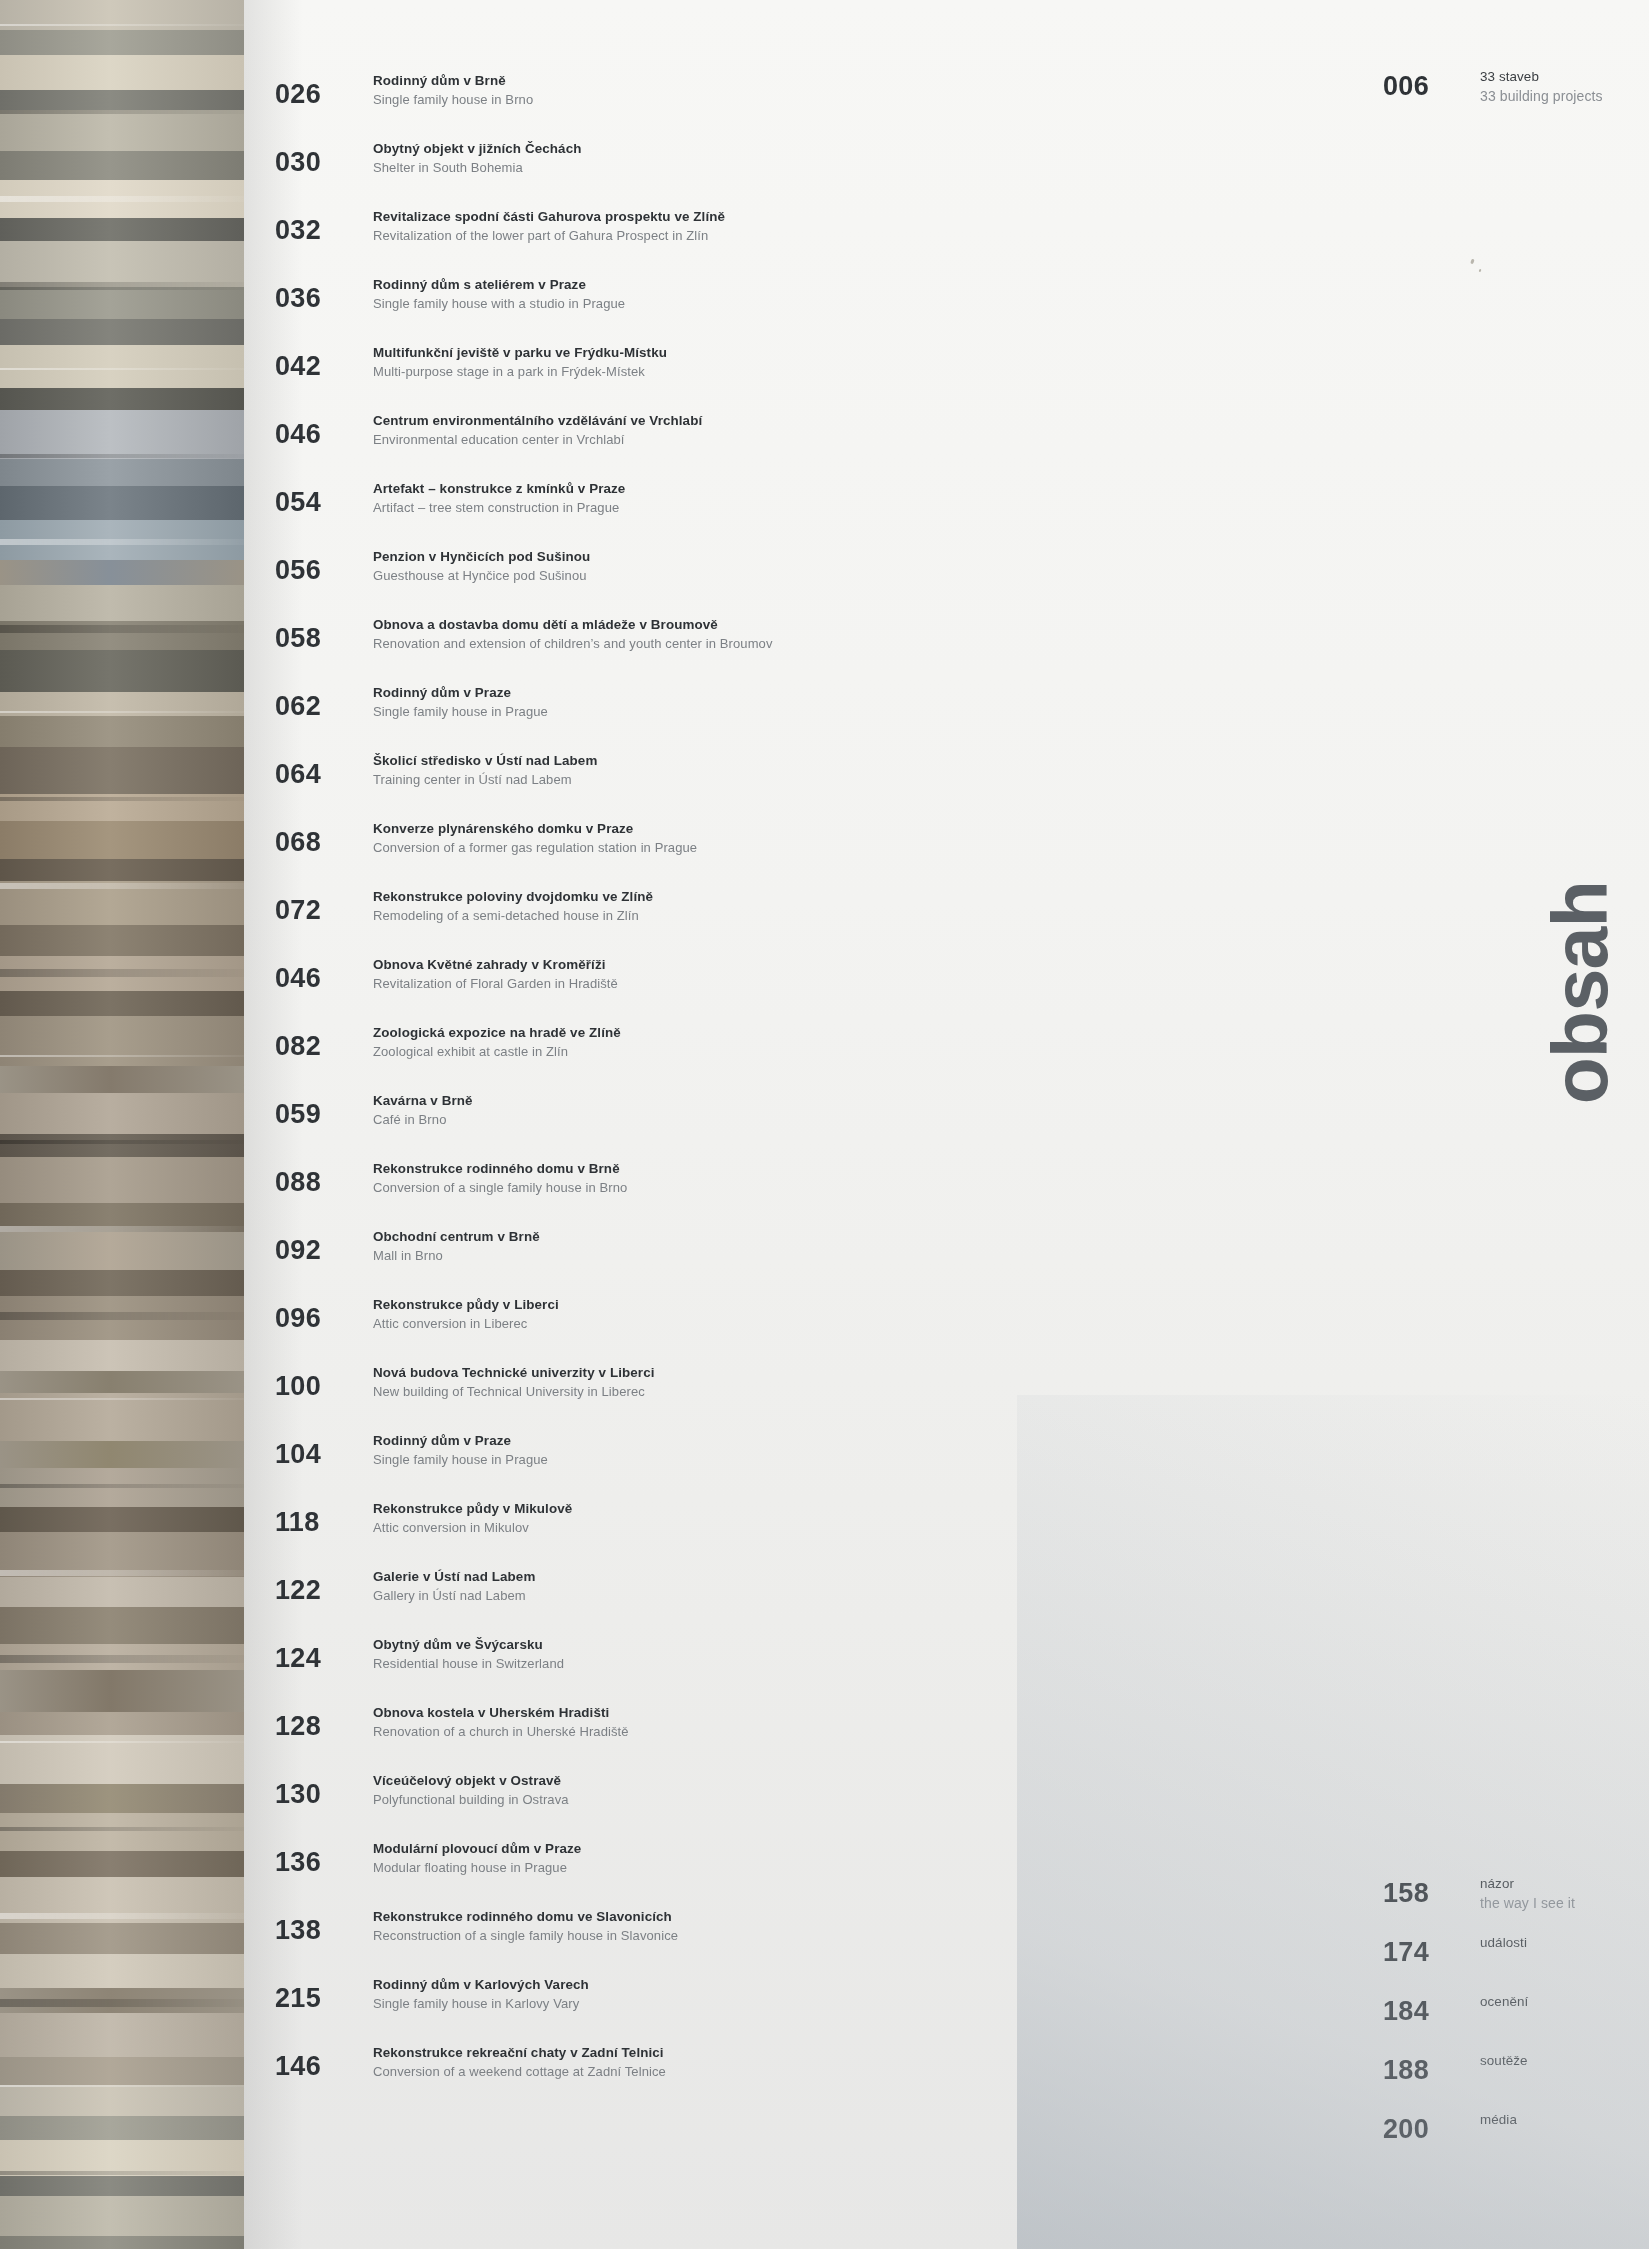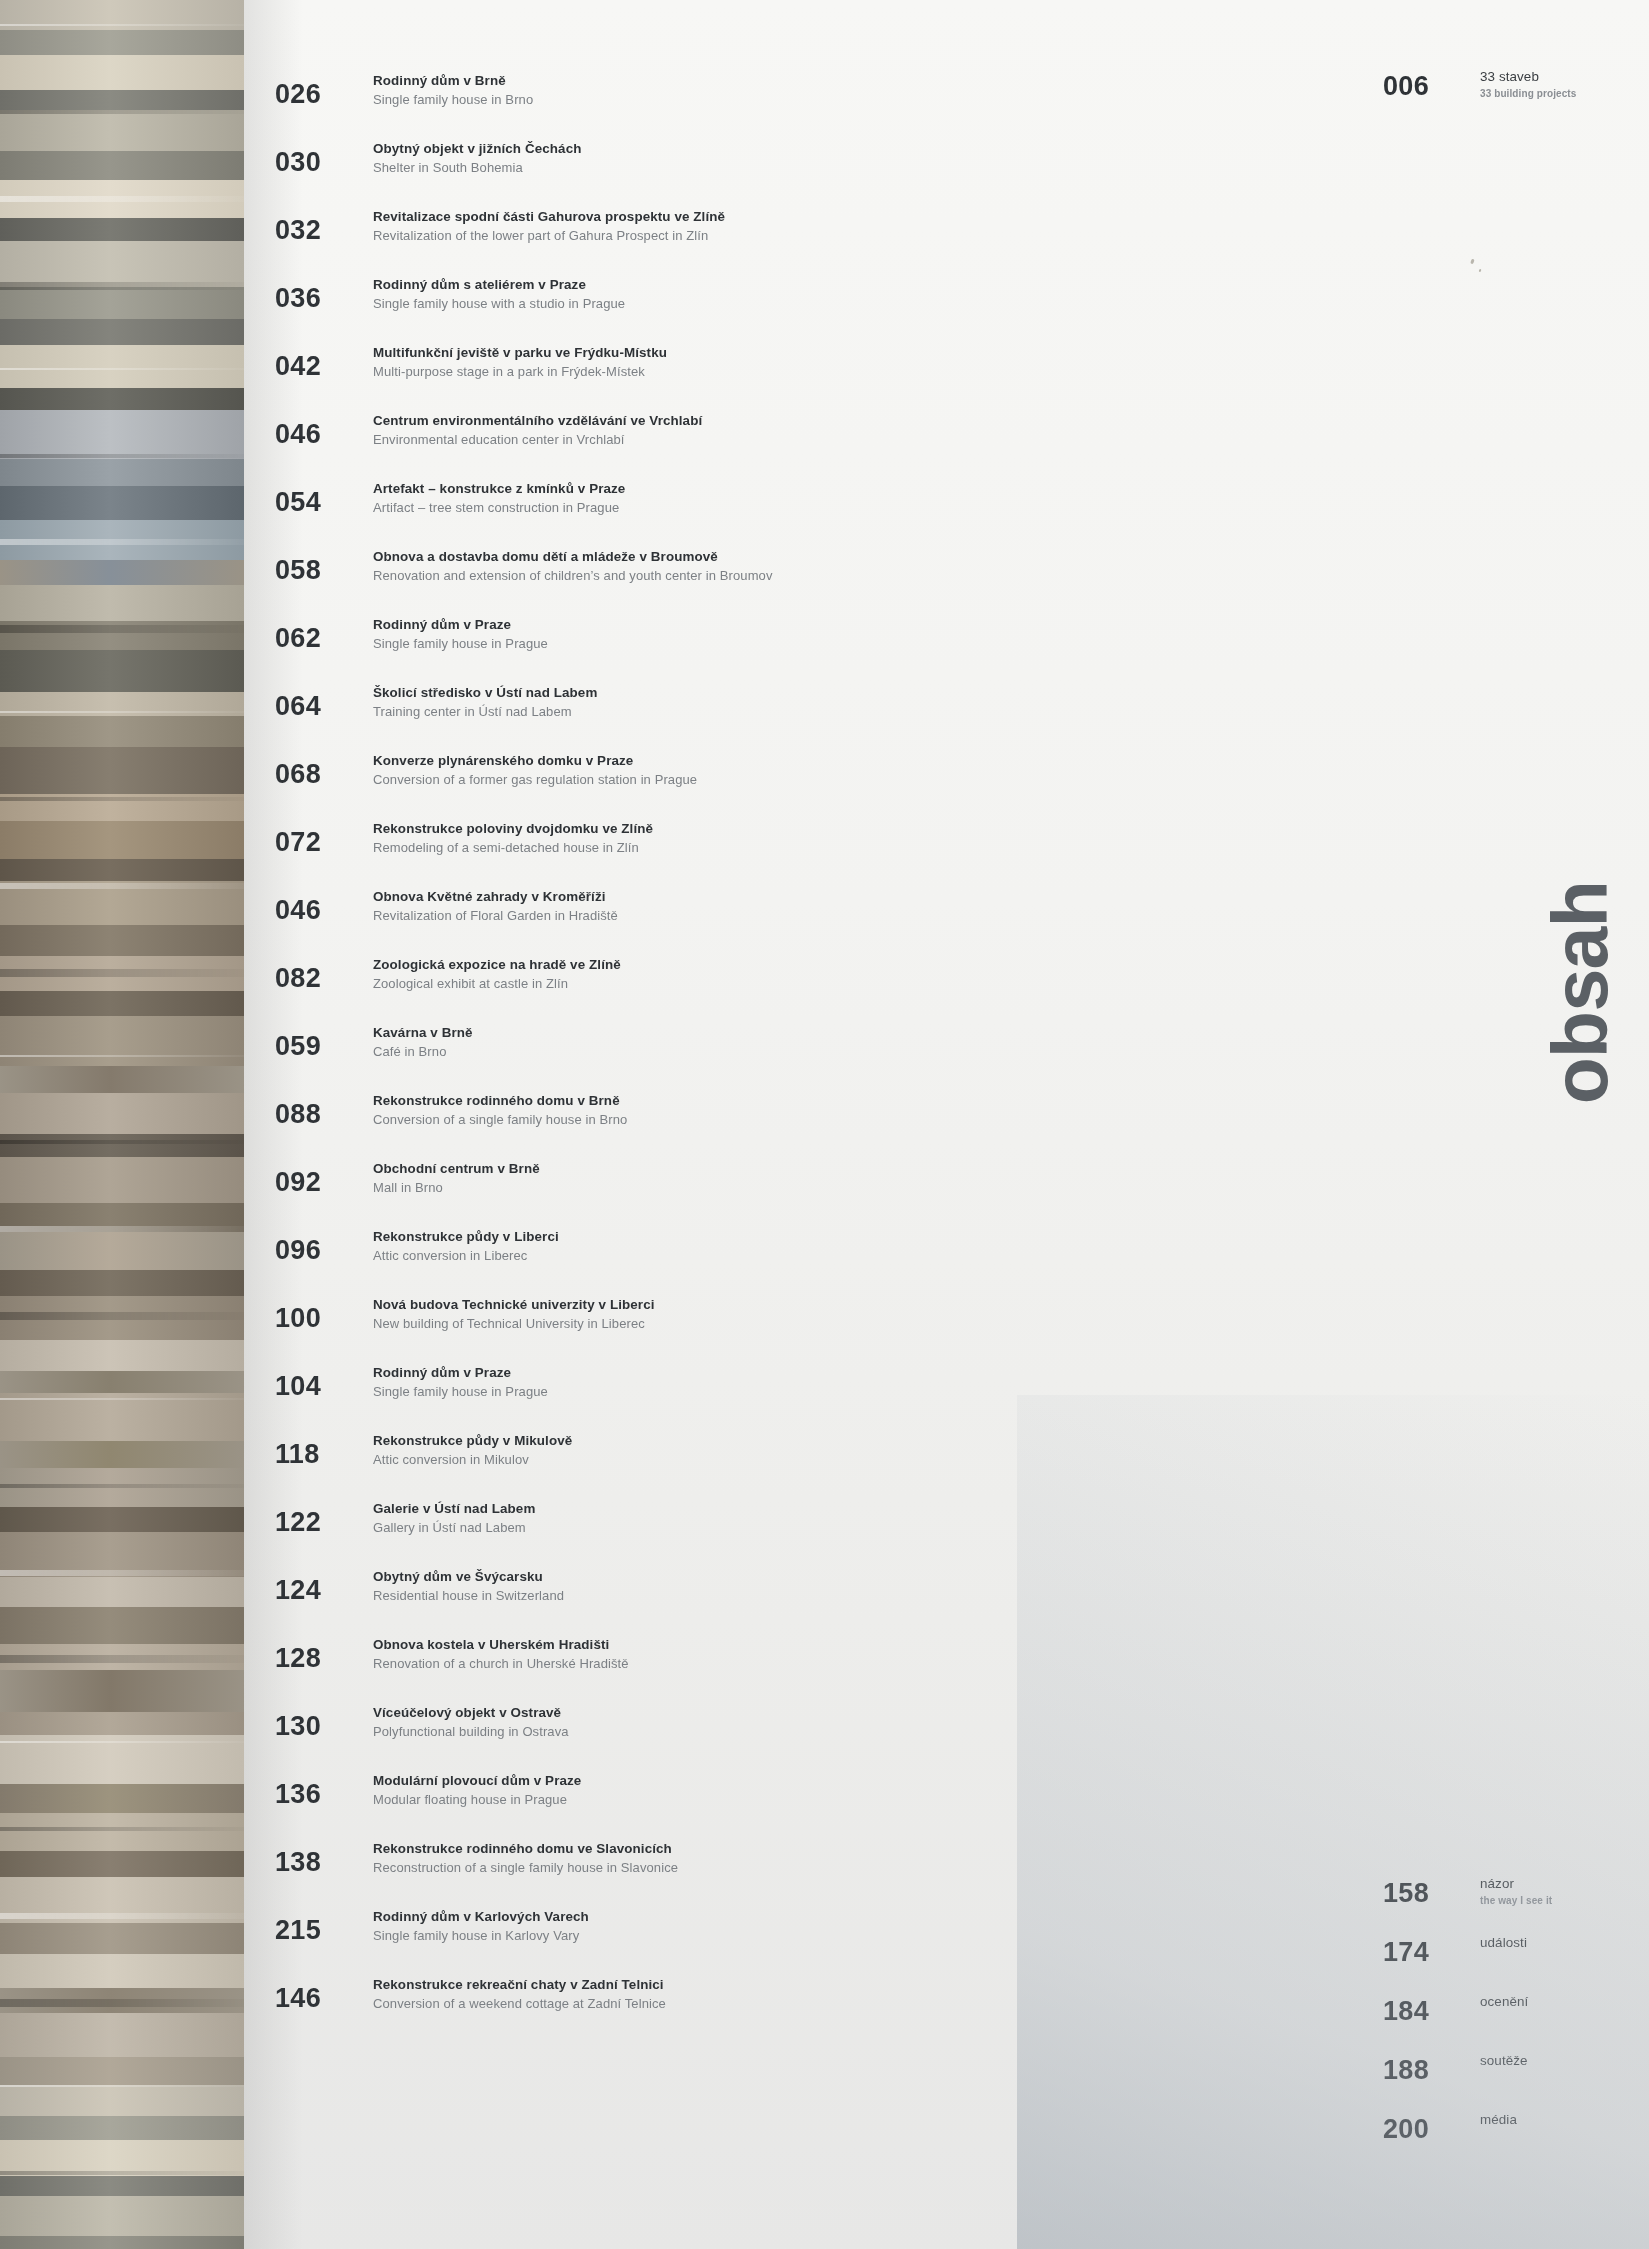--- a/index.html
+++ b/index.html
@@ -130,26 +130,25 @@
   }
   .side-text { padding-top: 2.6px; }
   .side-cz {
     font-size: 13.4px;
     color: #3a3e42;
     line-height: 1.42;
     letter-spacing: 0.1px;
     white-space: nowrap;
   }
   .side-en {
-    font-size: 10px;
+    font-size: 14px;
     color: #8a8e93;
     line-height: 1.5;
     letter-spacing: 0.1px;
     white-space: nowrap;
-    font-weight: bold;
   }
 
   
   .vtitle {
     position: absolute;
     font-weight: bold;
     color: #5e6368;
     letter-spacing: -0.7px;
     writing-mode: vertical-rl;
     text-orientation: mixed;
@@ -323,20 +322,27 @@
           </div>
         </div>
         <div class="toc-row">
           <div class="toc-num">054</div>
           <div class="toc-text">
             <div class="toc-cz">Artefakt – konstrukce z kmínků v Praze</div>
             <div class="toc-en">Artifact – tree stem construction in Prague</div>
           </div>
         </div>
         <div class="toc-row">
+          <div class="toc-num">056</div>
+          <div class="toc-text">
+            <div class="toc-cz">Penzion v Hynčicích pod Sušinou</div>
+            <div class="toc-en">Guesthouse at Hynčice pod Sušinou</div>
+          </div>
+        </div>
+        <div class="toc-row">
           <div class="toc-num">058</div>
           <div class="toc-text">
             <div class="toc-cz">Obnova a dostavba domu dětí a mládeže v Broumově</div>
             <div class="toc-en">Renovation and extension of children’s and youth center in Broumov</div>
           </div>
         </div>
         <div class="toc-row">
           <div class="toc-num">062</div>
           <div class="toc-text">
             <div class="toc-cz">Rodinný dům v Praze</div>

